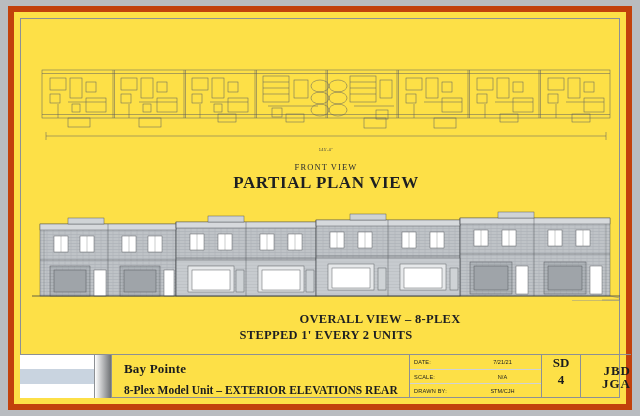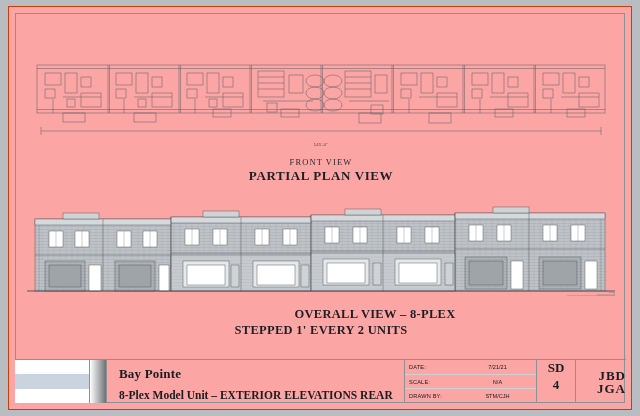--- a/index.html
+++ b/index.html
@@ -4,22 +4,22 @@
 <style>
   html,body{margin:0;padding:0;}
   body{
     width:640px;height:416px;
     background:#b9bcc0;
     font-family:"Liberation Serif", serif;
     overflow:hidden;
   }
   #sheet{
     position:absolute;left:8px;top:6px;width:624px;height:404px;
-    background:#fca5a5;
-    border:1px solid #c2410c;
+    background:#fde047;
+    border:6px solid #c2410c;
     box-sizing:border-box;
   }
   .inner-border{
     position:absolute;left:6px;top:6px;right:6px;bottom:6px;
     border:1px solid #8d9094;
     box-sizing:border-box;
     pointer-events:none;
   }
 
   
@@ -36,21 +36,21 @@
     text-align:center;font-size:4px;color:#3b3e42;
     font-family:"Liberation Sans", sans-serif;
     letter-spacing:.3px;
   }
   #front-view-cap{
     position:absolute;left:0;top:150px;width:624px;text-align:center;
     font-size:8.5px;color:#2b2d30;letter-spacing:1.1px;
   }
   #plan-title{
     position:absolute;left:0;top:161px;width:624px;text-align:center;
-    font-size:13px;font-weight:bold;color:#1d1f22;letter-spacing:.6px;
+    font-size:17px;font-weight:bold;color:#1d1f22;letter-spacing:.6px;
   }
 
   
   #unit-tags{
     position:absolute;left:24px;top:182px;width:576px;height:16px;
   }
   .unit-tag{
     position:absolute;top:0;
     font-size:9.5px;color:#17191c;
     font-family:"Liberation Serif", serif;

